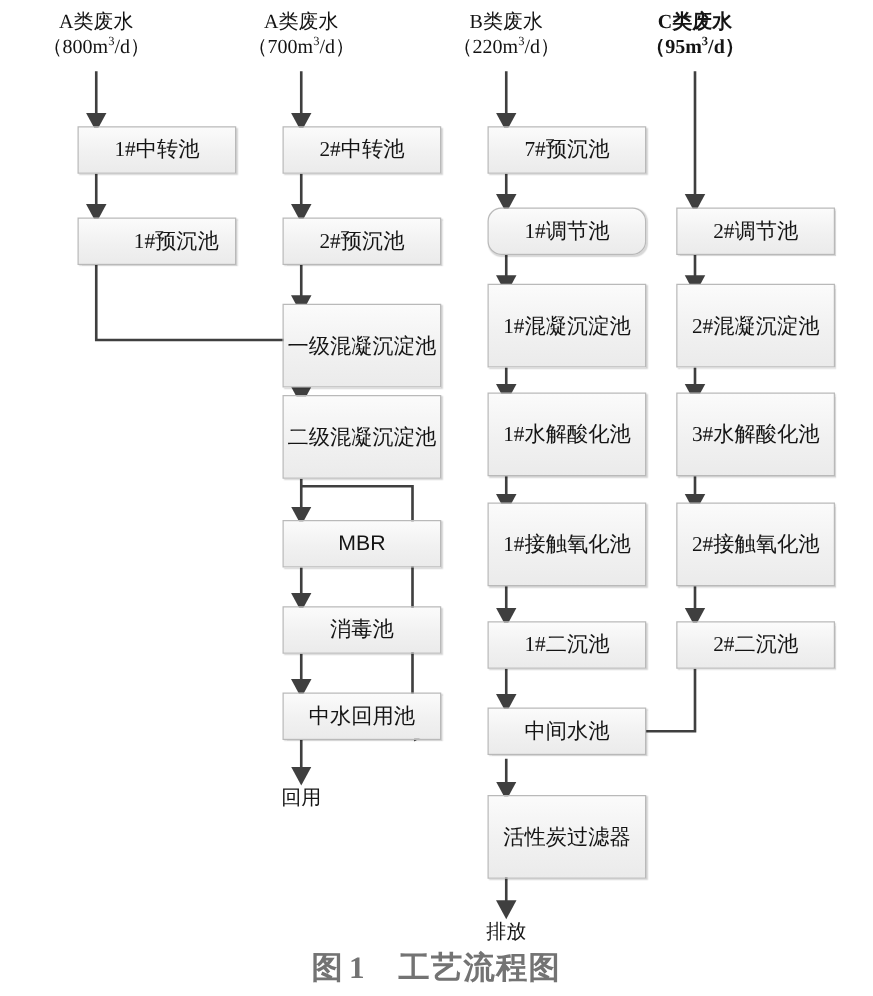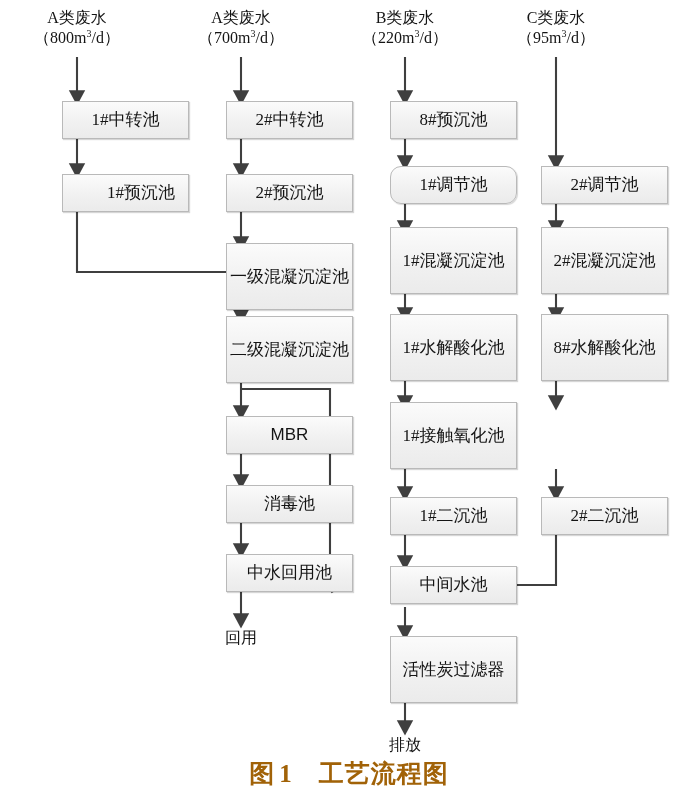--- a/index.html
+++ b/index.html
@@ -23,21 +23,21 @@
             font-family:"Liberation Serif","DejaVu Serif",serif;font-size:16px;color:#141414;}
   .srclabel .l1{display:block;}
   .srclabel .l2{display:block;}
   .srclabel sup{font-size:10px;vertical-align:super;}
 
   .endlabel{position:absolute;text-align:center;
             font-family:"Liberation Serif","DejaVu Serif",serif;font-size:16px;color:#141414;}
 
   .caption{position:absolute;left:0;width:698px;text-align:center;
            font-family:"Liberation Serif","DejaVu Serif",serif;
-           font-weight:bold;font-size:25px;letter-spacing:1px;color:#a16207;}
+           font-weight:bold;font-size:25px;letter-spacing:1px;color:#737373;}
   .caption .num{padding:0 4px;}
   .caption .gap{display:inline-block;width:22px;}
 </style>
 </head>
 <body>
 
 <div id="stage">
 
   <svg class="layer" viewBox="0 0 698 797" xmlns="http://www.w3.org/2000/svg">
     <defs>
@@ -87,21 +87,21 @@
     <span class="l2"><span>（</span><span>800</span><span>m</span><sup>3</sup><span>/d）</span></span>
   </div>
   <div class="srclabel" style="left:171px;top:8px;width:140px;">
     <span class="l1">A类废水</span>
     <span class="l2"><span>（</span><span>700</span><span>m</span><sup>3</sup><span>/d）</span></span>
   </div>
   <div class="srclabel" style="left:335px;top:8px;width:140px;">
     <span class="l1">B类废水</span>
     <span class="l2"><span>（</span><span>220</span><span>m</span><sup>3</sup><span>/d）</span></span>
   </div>
-  <div class="srclabel" style="left:486px;top:8px;width:140px;">
+  <div class="srclabel" style="left:486px;top:8px;width:140px;font-weight:bold;">
     <span class="l1">C类废水</span>
     <span class="l2"><span>（</span><span>95</span><span>m</span><sup>3</sup><span>/d）</span></span>
   </div>
 
   <div class="node" style="left:14px;top:101px;width:127px;height:38px;">
     <span>1#中转池</span>
     </div>
   <div class="node" style="left:14px;top:174px;width:127px;height:38px;padding-left:31px;">
     <span>1#预沉池</span>
     </div>
@@ -122,21 +122,21 @@
     <span>MBR</span>
     </div>
   <div class="node" style="left:178px;top:485px;width:127px;height:38px;">
     <span>消毒池</span>
     </div>
   <div class="node" style="left:178px;top:554px;width:127px;height:38px;">
     <span>中水回用池</span>
     </div>
 
   <div class="node" style="left:342px;top:101px;width:127px;height:38px;">
-    <span>8#预沉池</span>
+    <span>7#预沉池</span>
     </div>
   <div class="node" style="left:342px;top:166px;width:127px;height:38px;border-radius:11px;">
     <span>1#调节池</span>
     </div>
   <div class="node" style="left:342px;top:227px;width:127px;height:67px;">
     <span>1#混凝沉淀池</span>
     </div>
   <div class="node" style="left:342px;top:314px;width:127px;height:67px;">
     <span>1#水解酸化池</span>
     </div>
@@ -147,21 +147,24 @@
     <span>1#二沉池</span>
     </div>
 
   <div class="node" style="left:493px;top:166px;width:127px;height:38px;">
     <span>2#调节池</span>
     </div>
   <div class="node" style="left:493px;top:227px;width:127px;height:67px;">
     <span>2#混凝沉淀池</span>
     </div>
   <div class="node" style="left:493px;top:314px;width:127px;height:67px;">
-    <span>8#水解酸化池</span>
+    <span>3#水解酸化池</span>
+    </div>
+  <div class="node" style="left:493px;top:402px;width:127px;height:67px;">
+    <span>2#接触氧化池</span>
     </div>
   <div class="node" style="left:493px;top:497px;width:127px;height:38px;">
     <span>2#二沉池</span>
     </div>
 
   <div class="node" style="left:342px;top:566px;width:127px;height:38px;">
     <span>中间水池</span>
     </div>
   <div class="node" style="left:342px;top:636px;width:127px;height:67px;">
     <span>活性炭过滤器</span>

